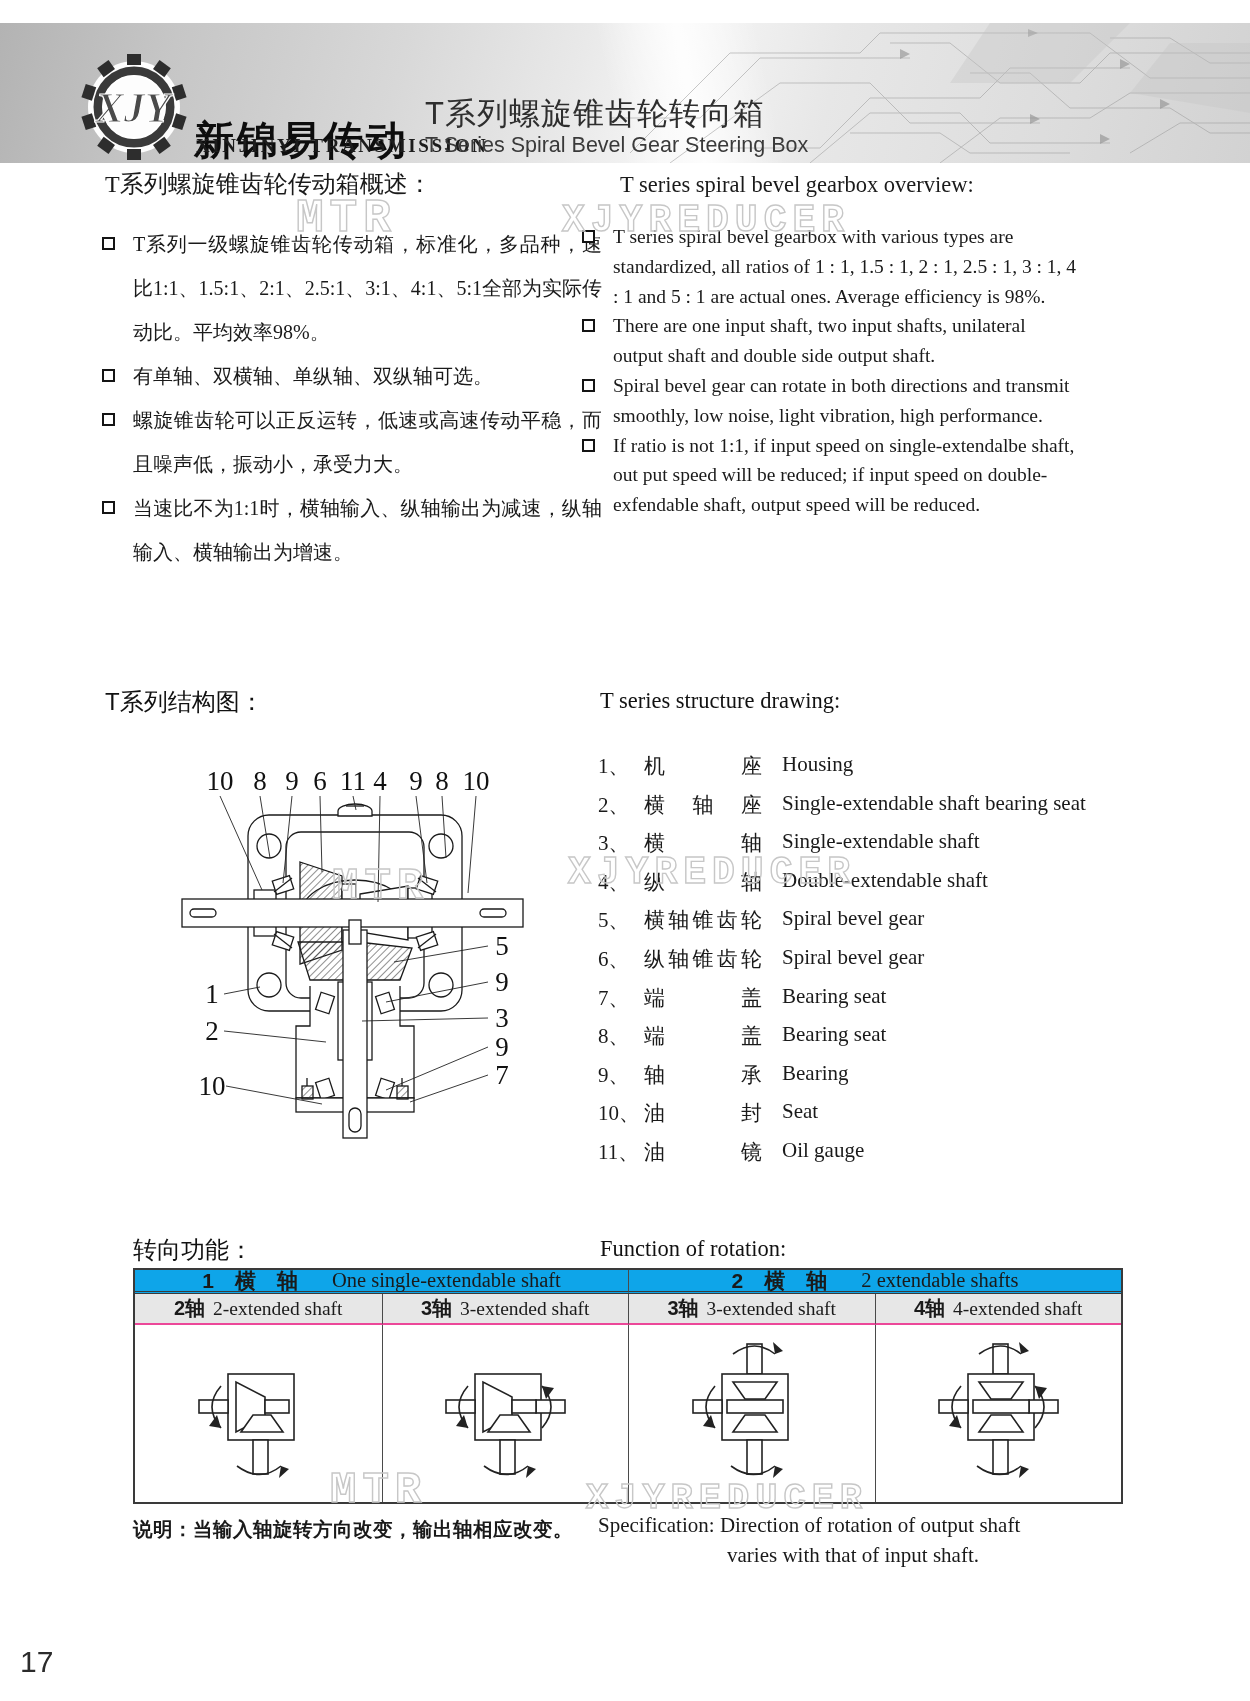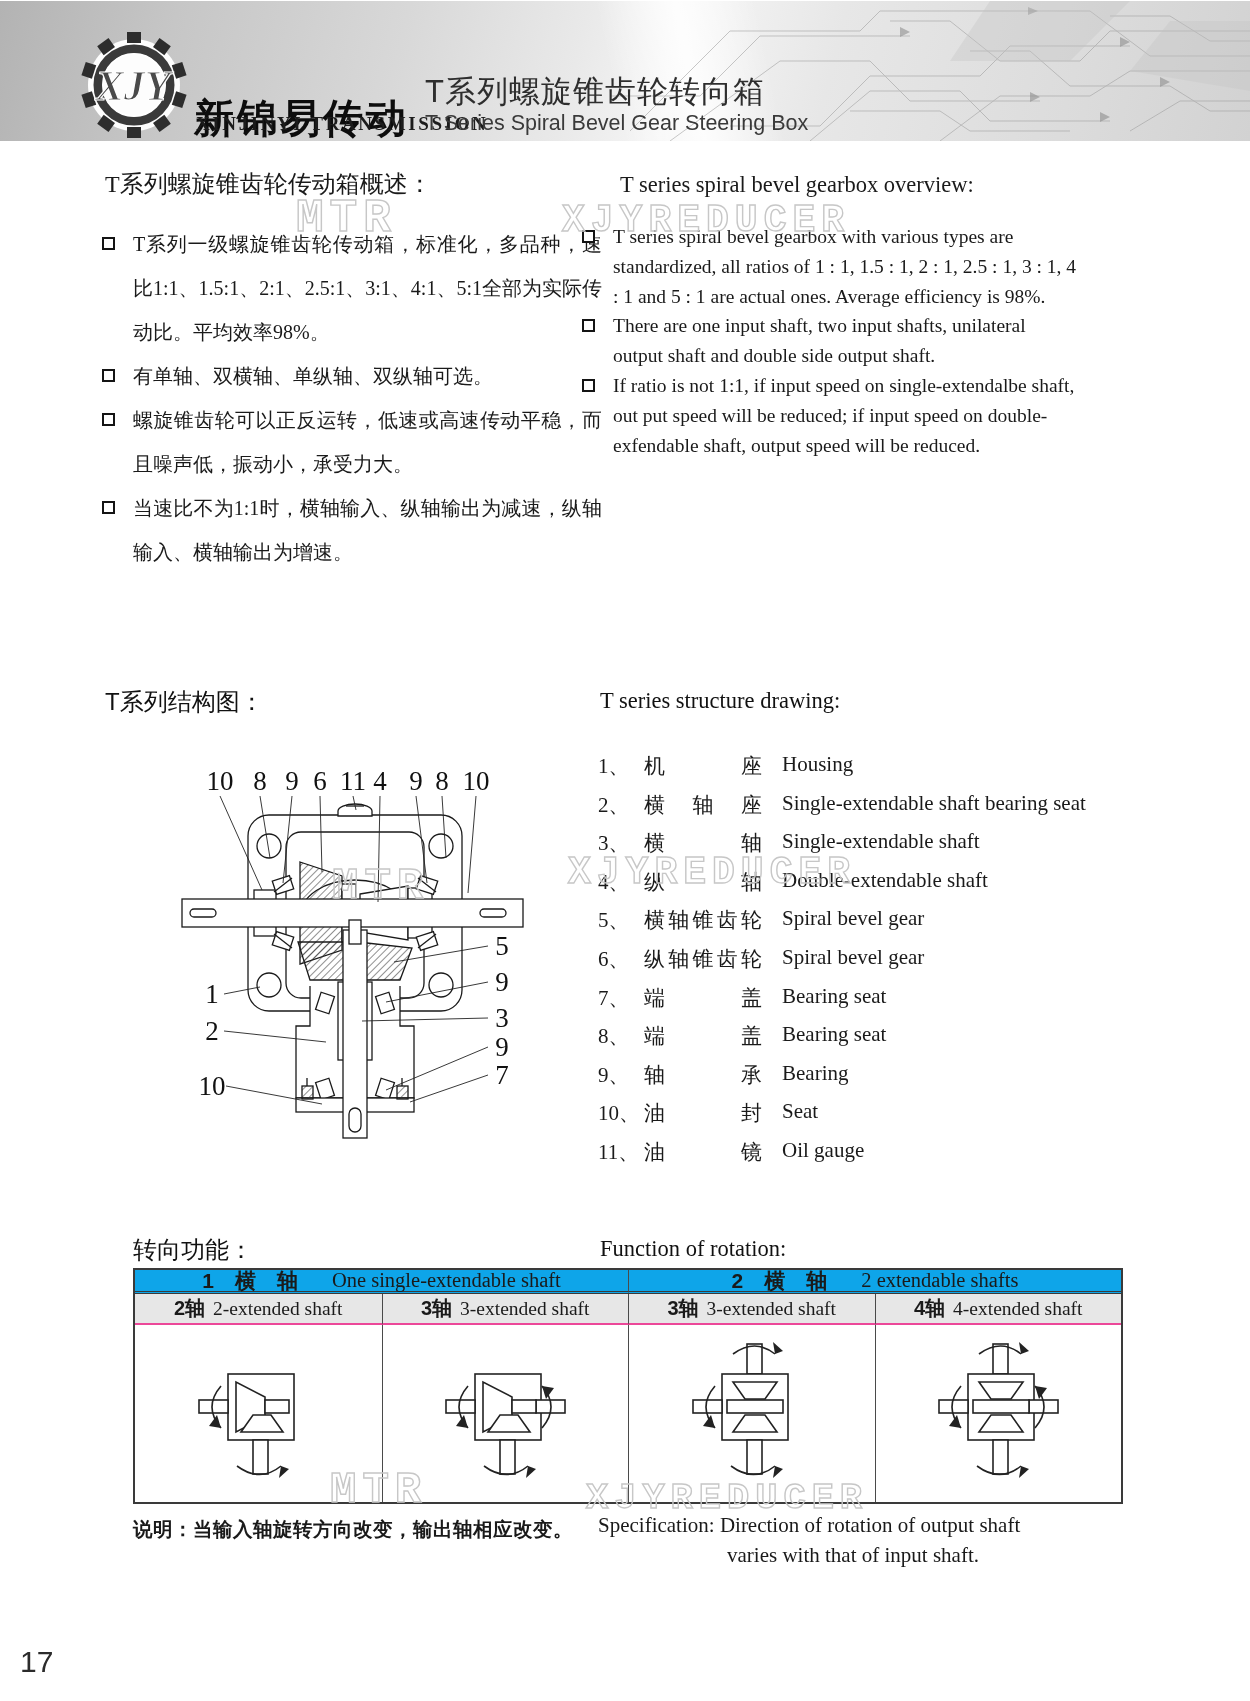--- a/index.html
+++ b/index.html
@@ -6,21 +6,21 @@
     --serif:"Liberation Serif","DejaVu Serif",serif;
     --sans:"Liberation Sans","DejaVu Sans",sans-serif;
     --ink:#1a1a1a;
   }
   *{margin:0;padding:0;box-sizing:border-box;}
   html,body{background:#fff;}
   body{width:1250px;height:1701px;position:relative;font-family:var(--serif);color:var(--ink);overflow:hidden;}
   .abs{position:absolute;}
 
   
-  .header{position:absolute;left:0;top:1px;width:1250px;height:140px;
+  .header{position:absolute;left:0;top:23px;width:1250px;height:140px;
     background:linear-gradient(104deg,#b3b3b3 0%,#c6c6c6 14%,#d8d8d8 32%,#e9e9e9 46%,#f5f5f5 54%,#e7e7e7 66%,#dcdcdc 85%,#d2d2d2 100%);}
   .swoosh{position:absolute;left:590px;top:0;width:200px;height:140px;
     background:linear-gradient(78deg,rgba(255,255,255,0) 15%,rgba(255,255,255,.85) 50%,rgba(255,255,255,0) 85%);}
   .circuit{position:absolute;right:0;top:0;height:140px;}
   .brand-zh{position:absolute;left:194px;top:62px;font-family:var(--sans);font-weight:bold;font-size:40px;letter-spacing:3px;color:#0d0d0d;margin-top:28px;}
   .brand-en{position:absolute;left:196px;top:112px;font-family:var(--serif);font-size:19px;font-weight:bold;letter-spacing:2.6px;color:#1c1c1c;}
   .htitle-zh{position:absolute;left:425px;top:70px;font-family:var(--sans);font-size:31px;color:#2e2e2e;letter-spacing:1px;}
   .htitle-en{position:absolute;left:425px;top:110px;font-family:var(--sans);font-size:21.5px;color:#3a3a3a;}
 
   
@@ -144,20 +144,21 @@
 <div class="col-title-en">T series spiral bevel gearbox overview:</div>
 <div class="blist zh-list">
     <div class="bullet"><span class="sq"></span><span>T系列一级螺旋锥齿轮传动箱，标准化，多品种，速比1:1、1.5:1、2:1、2.5:1、3:1、4:1、5:1全部为实际传动比。平均效率98%。</span></div>
     <div class="bullet"><span class="sq"></span><span>有单轴、双横轴、单纵轴、双纵轴可选。</span></div>
     <div class="bullet"><span class="sq"></span><span>螺旋锥齿轮可以正反运转，低速或高速传动平稳，而且噪声低，振动小，承受力大。</span></div>
     <div class="bullet"><span class="sq"></span><span>当速比不为1:1时，横轴输入、纵轴输出为减速，纵轴输入、横轴输出为增速。</span></div>
   </div>
 <div class="blist en-list">
     <div class="bullet"><span class="sq"></span><span>T series spiral bevel gearbox with various types are standardized, all ratios of 1 : 1, 1.5 : 1, 2 : 1, 2.5 : 1, 3 : 1, 4 : 1 and 5 : 1 are actual ones. Average efficiency is 98%.</span></div>
     <div class="bullet"><span class="sq"></span><span>There are one input shaft, two input shafts, unilateral output shaft and double side output shaft.</span></div>
+    <div class="bullet"><span class="sq"></span><span>Spiral bevel gear can rotate in both directions and transmit smoothly, low noise, light vibration, high performance.</span></div>
     <div class="bullet"><span class="sq"></span><span>If ratio is not 1:1, if input speed on single-extendalbe shaft, out put speed will be reduced; if input speed on double-exfendable shaft, output speed will be reduced.</span></div>
   </div>
 
 <div class="sec-title-zh" style="left:105px;top:686px">T系列结构图：</div>
 <div class="sec-title-en" style="left:600px;top:688px">T series structure drawing:</div>
 
 <svg class="drawing" width="380" height="465" viewBox="0 0 380 465">
   <defs>
     <pattern id="hatch" patternUnits="userSpaceOnUse" width="5" height="5" patternTransform="rotate(45)">
       <line x1="0" y1="0" x2="0" y2="5" stroke="#333" stroke-width="1.1"></line>

